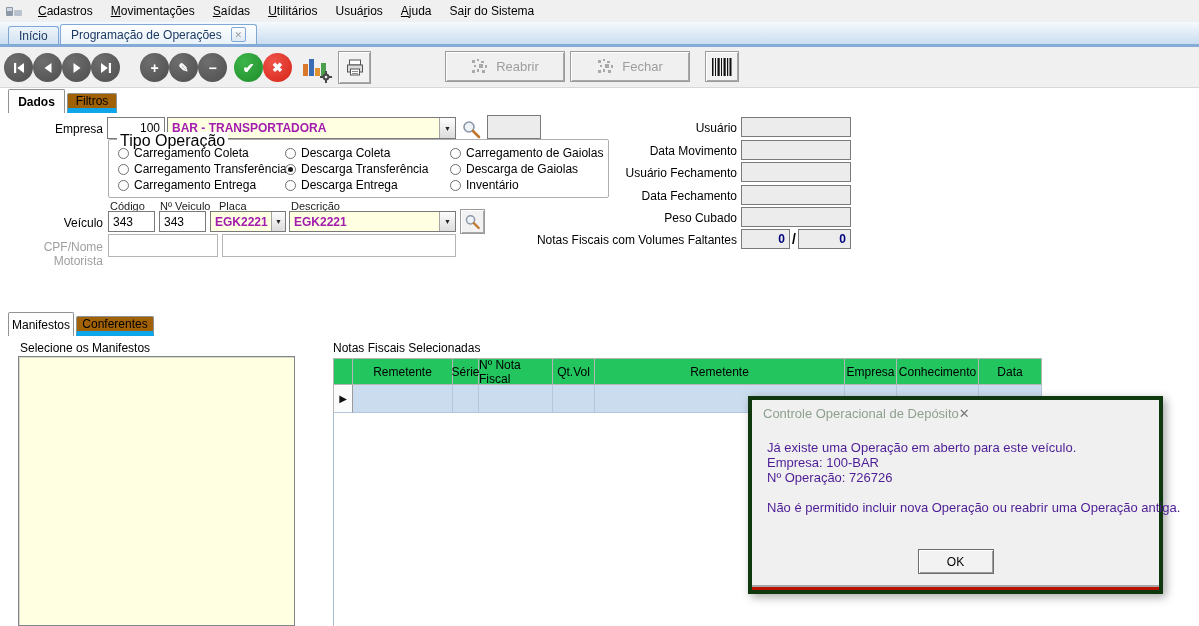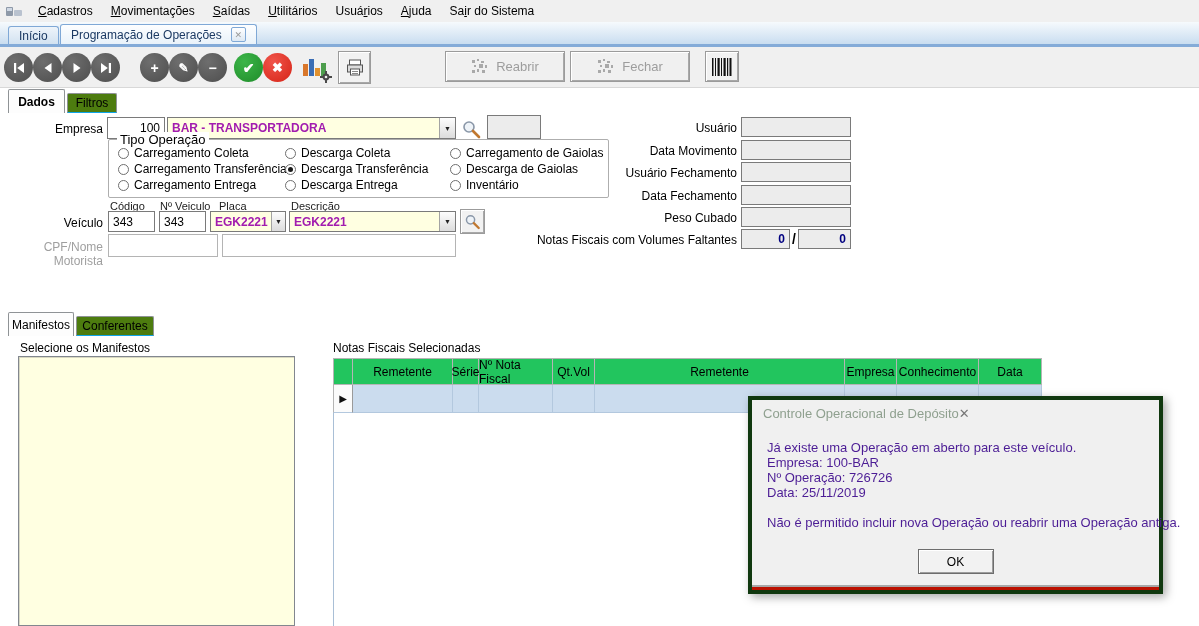--- a/index.html
+++ b/index.html
@@ -40,40 +40,40 @@
            box-shadow:inset 1px 1px 0 #ffffff, inset -1px -1px 0 #a8a8a8;
            display:flex; align-items:center; justify-content:center; }
   .bigbtn { position:absolute; top:51px; width:120px; height:31px; background:#f0f0f0;
             border:1px solid #9b9b9b; box-shadow:inset 1px 1px 0 #ffffff, inset -1px -1px 0 #a8a8a8;
             display:flex; align-items:center; justify-content:center; gap:7px;
             color:#9d9d9d; font-size:13px; }
   
   .wtab { position:absolute; display:flex; align-items:center; justify-content:center;
           border:1px solid #8f9396; border-bottom:none; border-radius:2px 2px 0 0;
           background:#fdfdfd; font-size:12px; }
-  .wtab.inact { border-bottom:1px solid #0ea5e9; background:#4d7c0f; }
+  .wtab.inact { border-bottom:5px solid #0ea5e9; background:#a16207; }
   
   .lbl { position:absolute; font-size:12px; color:#000; }
   .lbl.r { text-align:right; }
   .lbl.dis { color:#9f9f9f; }
   .lbl.sm { font-size:11px; color:#1c1c1c; }
   .tfield { position:absolute; border:1px solid #7a7a7a; background:#fff; font-size:12px;
             padding:0 4px; font-family:inherit; color:#000; }
   .tfield.num { text-align:right; }
   .tfield.dis { border:1px solid #b4b4b4; }
   .tfield.gray { background:#ececec; }
   .tfield.navy { color:#000080; font-weight:bold; text-align:right; }
   .combo { position:absolute; border:1px solid #7a7a7a; background:#ffffe1; display:flex; align-items:center; }
   .combo .txt { flex:1; padding:0 4px; color:#a21caf; font-weight:bold; font-size:12px;
                 white-space:nowrap; overflow:hidden; }
   .combo .arrow { width:16px; align-self:stretch; border-left:1px solid #a3a3a3;
                   background:linear-gradient(#fdfdfd,#dcdcdc); display:flex; align-items:center;
                   justify-content:center; font-size:7px; color:#222; }
   .groupbox { position:absolute; border:1px solid #aeaeae; border-radius:2px; }
-  .groupbox .legend { position:absolute; top:-8px; left:8px; background:#fff; padding:0 3px; font-size:13px; }
+  .groupbox .legend { position:absolute; top:-8px; left:8px; background:#fff; padding:0 3px; font-size:16px; }
   .radio-item { position:absolute; display:flex; align-items:center; gap:5px; font-size:12px; }
   .radio { width:11px; height:11px; border:1px solid #6f6f6f; border-radius:50%; background:#fff;
            position:relative; flex:none; }
   .radio.checked::after { content:""; position:absolute; left:2px; top:2px; width:5px; height:5px;
                           border-radius:50%; background:#1a1a1a; }
   .slash { position:absolute; font-size:14px; font-weight:bold; }
   
   .listbox { position:absolute; left:18px; top:356px; width:277px; height:270px;
              background:#ffffe1; border:1px solid #82878f; box-shadow:inset 1px 1px 0 #d9d9c2; }
   .gridline-left { position:absolute; left:333px; top:358px; width:1px; height:268px; background:#a9bfd6; }
@@ -400,20 +400,19 @@
 
 <div class="dialog">
   <div class="dlg-title">
     <span>Controle Operacional de Depósito</span>
     <span class="dlg-close">✕</span>
   </div>
   <div class="dlg-body">
     <div class="dlg-line">Já existe uma Operação em aberto para este veículo.</div>
     <div class="dlg-line">Empresa: 100-BAR</div>
     <div class="dlg-line">Nº Operação: 726726</div>
-    <div class="dlg-line">Data: 25/11/2019</div>
     <div class="dlg-line gap"></div>
     <div class="dlg-line">Não é permitido incluir nova Operação ou reabrir uma Operação antiga.</div>
   </div>
   <button class="dlg-ok">OK</button>
   <div class="dlg-strip-gray"></div>
   <div class="dlg-strip-red"></div>
 </div>
 
 </body></html>

